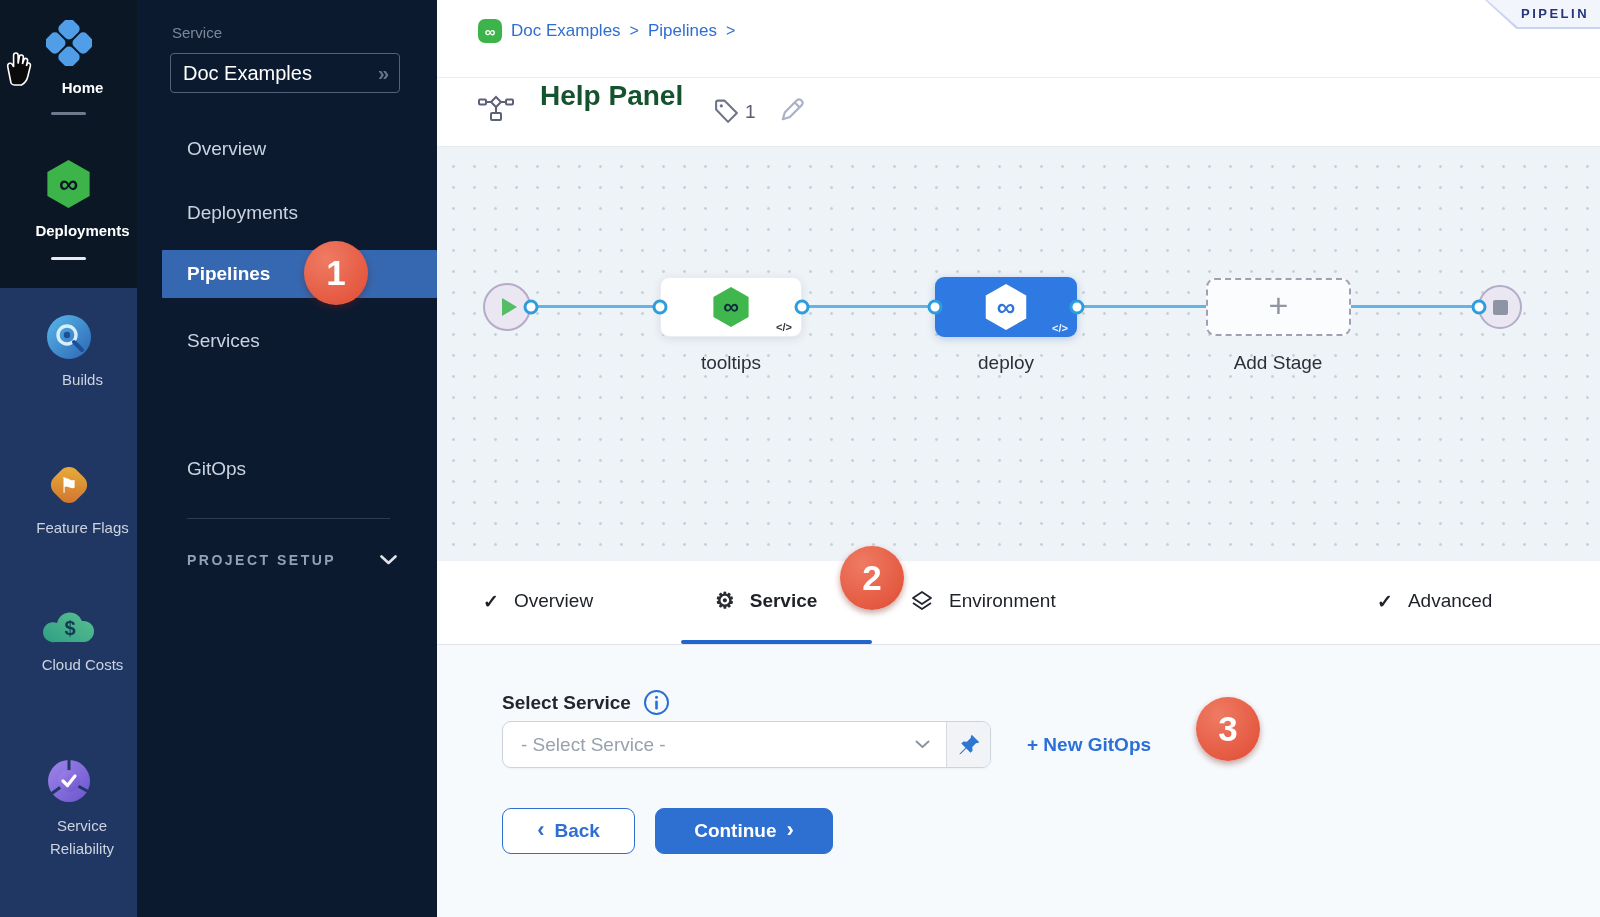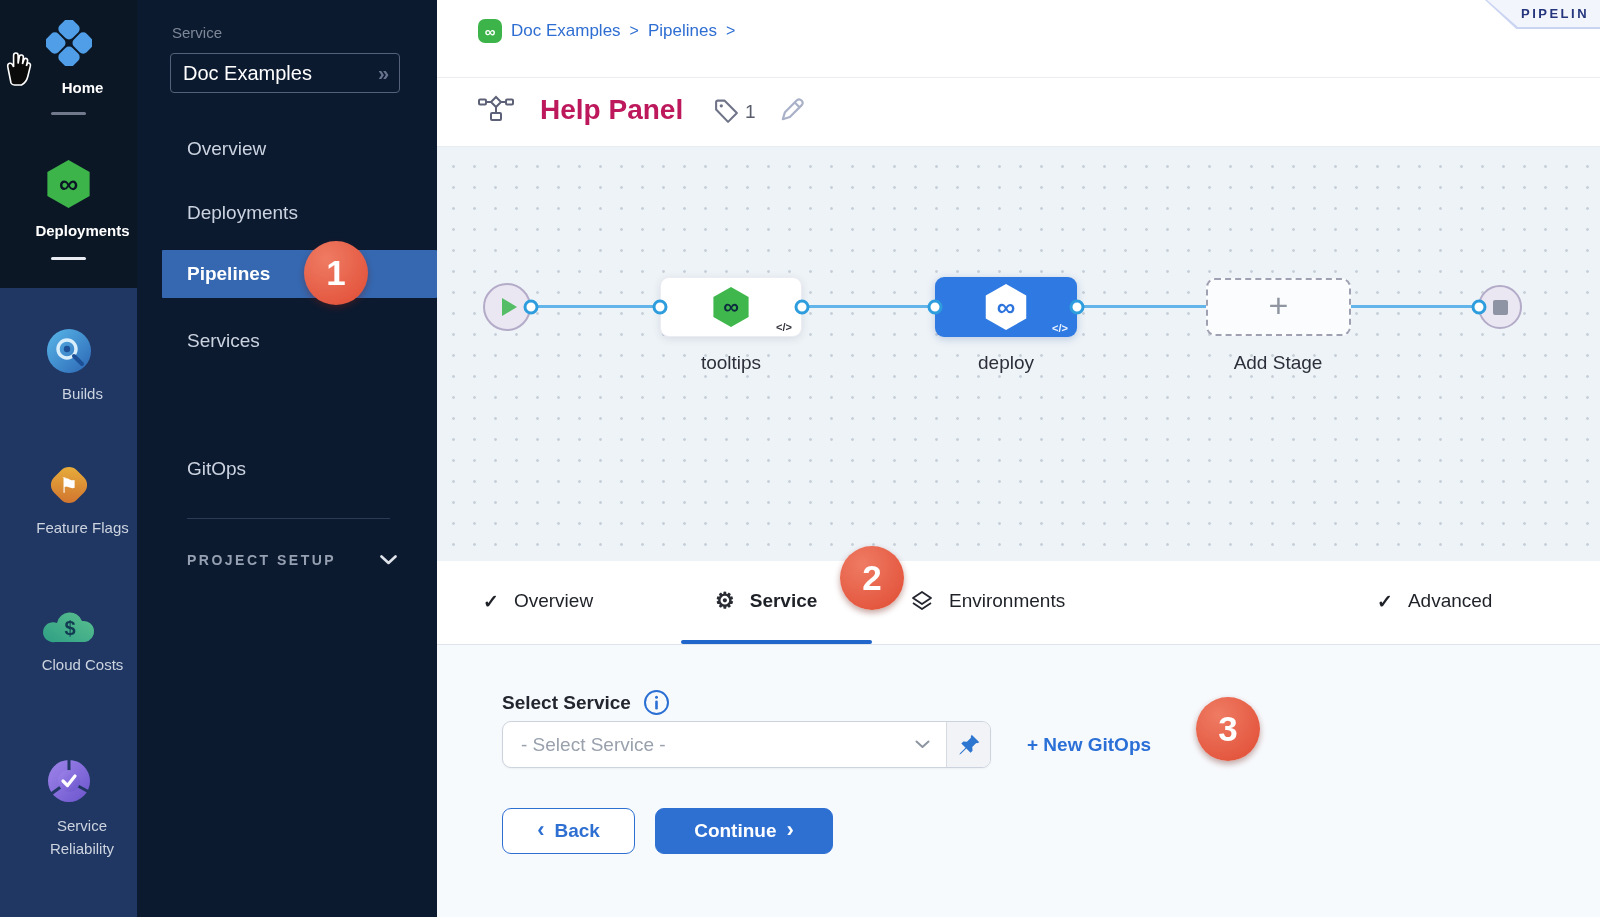--- a/index.html
+++ b/index.html
@@ -36,21 +36,21 @@
   .crumb-logo { width:24px; height:24px; border-radius:7px; background:#3db44a; color:#fff; display:flex; align-items:center; justify-content:center; font-size:15px; font-weight:700; }
   .crumb-link { color:#2e6ed2; font-size:17px; }
   .crumb-sep { color:#2e6ed2; font-size:16px; }
 
   .corner-banner { position:absolute; left:1048px; top:0; width:116px; height:29px; background:#c9d3f2; clip-path:polygon(0 0,100% 0,100% 100%,27% 100%); z-index:3; }
   .corner-banner-inner { position:absolute; left:2px; top:0; right:0; bottom:2px; background:#f3f5fd; clip-path:polygon(0 0,100% 0,100% 100%,27% 100%); }
   .corner-banner-text { position:absolute; left:36px; top:0; line-height:27px; font-size:13px; font-weight:700; letter-spacing:2.5px; color:#24357c; white-space:nowrap; }
 
   .title-row { position:absolute; left:0; top:78px; width:1163px; height:69px; border-bottom:1px solid #e8ecf0; background:#fff; }
   .pipe-icon { position:absolute; left:41px; top:17px; }
-  .page-title { position:absolute; left:103px; top:16px; font-size:28px; font-weight:700; color:#be185d; }
+  .page-title { position:absolute; left:103px; top:2px; font-size:28px; font-weight:700; color:#14532d; }
   .tag-group { position:absolute; left:276px; top:20px; display:flex; align-items:center; gap:5px; }
   .tag-count { font-size:19px; color:#585c6b; }
   .pencil-wrap { position:absolute; left:342px; top:19px; }
   .visual-pill { position:absolute; left:1075px; top:96px; width:100px; height:23px; background:#363c4f; border-radius:12px 0 0 12px; color:#fff; font-size:13px; font-weight:700; letter-spacing:1px; text-align:center; line-height:23px; }
 
   
   .canvas { position:absolute; left:0; top:147px; width:1163px; height:414px; background-color:#eef3f7;
             background-image:radial-gradient(circle,#c8d1da 1.3px, transparent 1.5px); background-size:21px 21px; background-position:6px 9px; overflow:hidden; }
   .flow-line { position:absolute; left:94px; top:158px; width:948px; height:3px; background:#62b4e9; z-index:0; }
   .start-node { position:absolute; left:46px; top:136px; width:48px; height:48px; border-radius:50%; background:#eae7f2; border:2px solid #b3abc8; display:flex; align-items:center; justify-content:center; z-index:1; }
@@ -120,21 +120,21 @@
     <div class="rail-sep" style="top:112px; background:#707a8c;"></div>
 
     <div class="rail-item" style="top:160px;">
       <div class="hexagon" style="width:48px;height:48px;background:#3db44a;margin:0 auto;color:#0c1726;font-size:27px;font-weight:700;">
           <span>∞</span>
         </div>
       <div class="rail-label bright" style="margin-top:14px;">Deployments</div>
     </div>
     <div class="rail-sep" style="top:257px; background:#e8ecf2;"></div>
 
-    <div class="rail-item" style="top:327px;">
+    <div class="rail-item" style="top:313px;">
       <svg width="48" height="48" style="margin:0 auto;" viewBox="0 0 48 48">
         <defs>
             <linearGradient id="gb" x1="0" y1="0" x2="1" y2="1">
           <stop offset="0" stop-color="#59b7e9"></stop>
               <stop offset="1" stop-color="#2b66b4"></stop>
             </linearGradient>
           </defs>
         <circle cx="24" cy="24" r="22" fill="url(#gb)"></circle>
         <circle cx="22" cy="22" r="9" fill="none" stroke="#d9eefb" stroke-width="3.4"></circle>
         <circle cx="22" cy="22" r="3.2" fill="#1d4f96"></circle>
@@ -320,21 +320,21 @@
         <span class="glyph-gear">⚙</span>
         <span>Service</span>
       </div>
       <div class="tab" style="left:473px;">
         <svg width="24" height="23" viewBox="0 0 24 23">
           <g fill="none" stroke="#23252f" stroke-width="1.8" stroke-linejoin="round">
             <path d="M12 2 L21 8 12 14 3 8 Z"></path>
             <path d="M3 13 L12 19 21 13"></path>
           </g>
         </svg>
-        <span>Environments</span>
+        <span>Environment</span>
       </div>
       <div class="tab" style="left:940px;">
         <span class="glyph-check">✓</span>
         <span>Advanced</span>
       </div>
       <div class="tab-underline"></div>
     </div>
 
     <div class="content">
       <div class="select-label-row">

